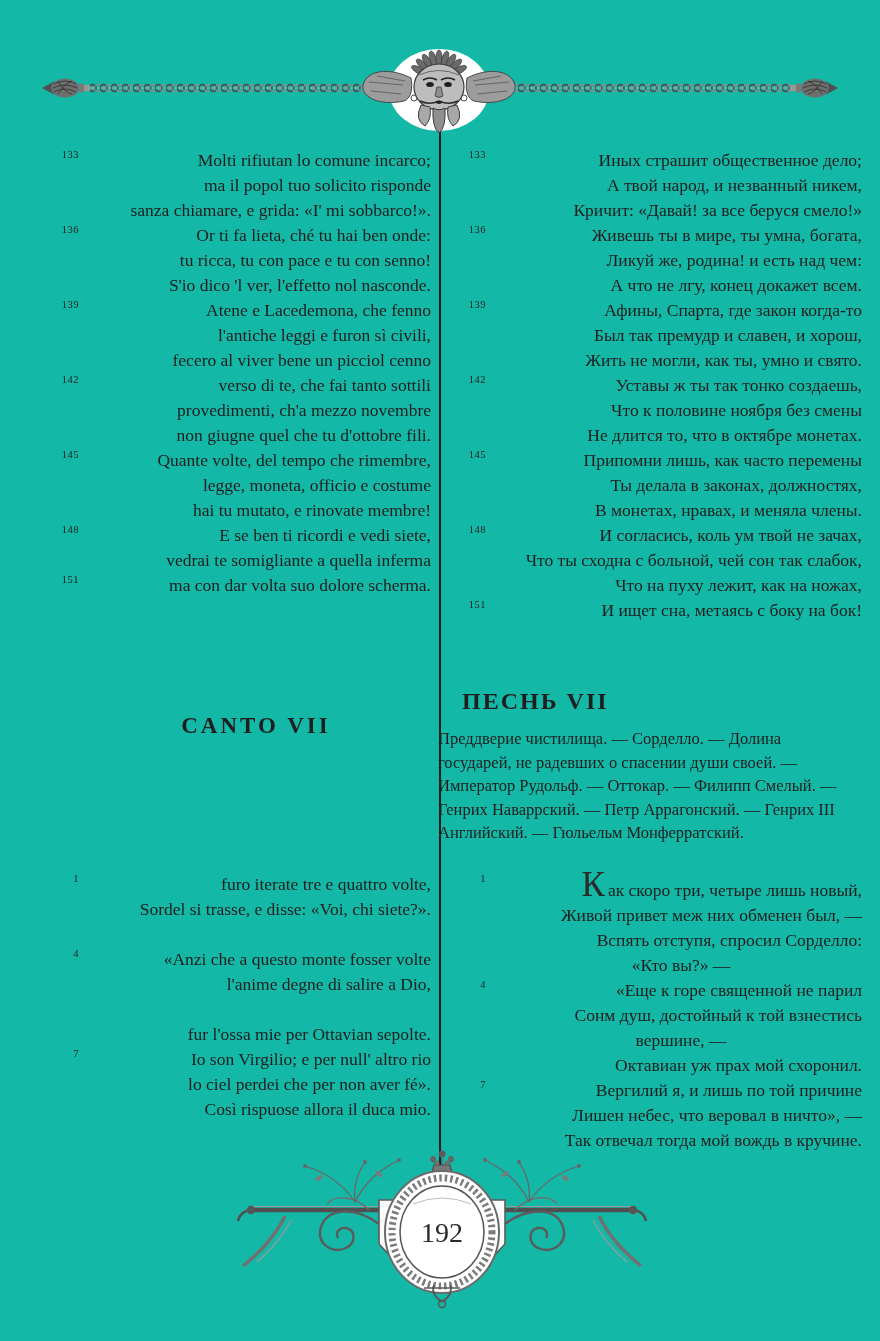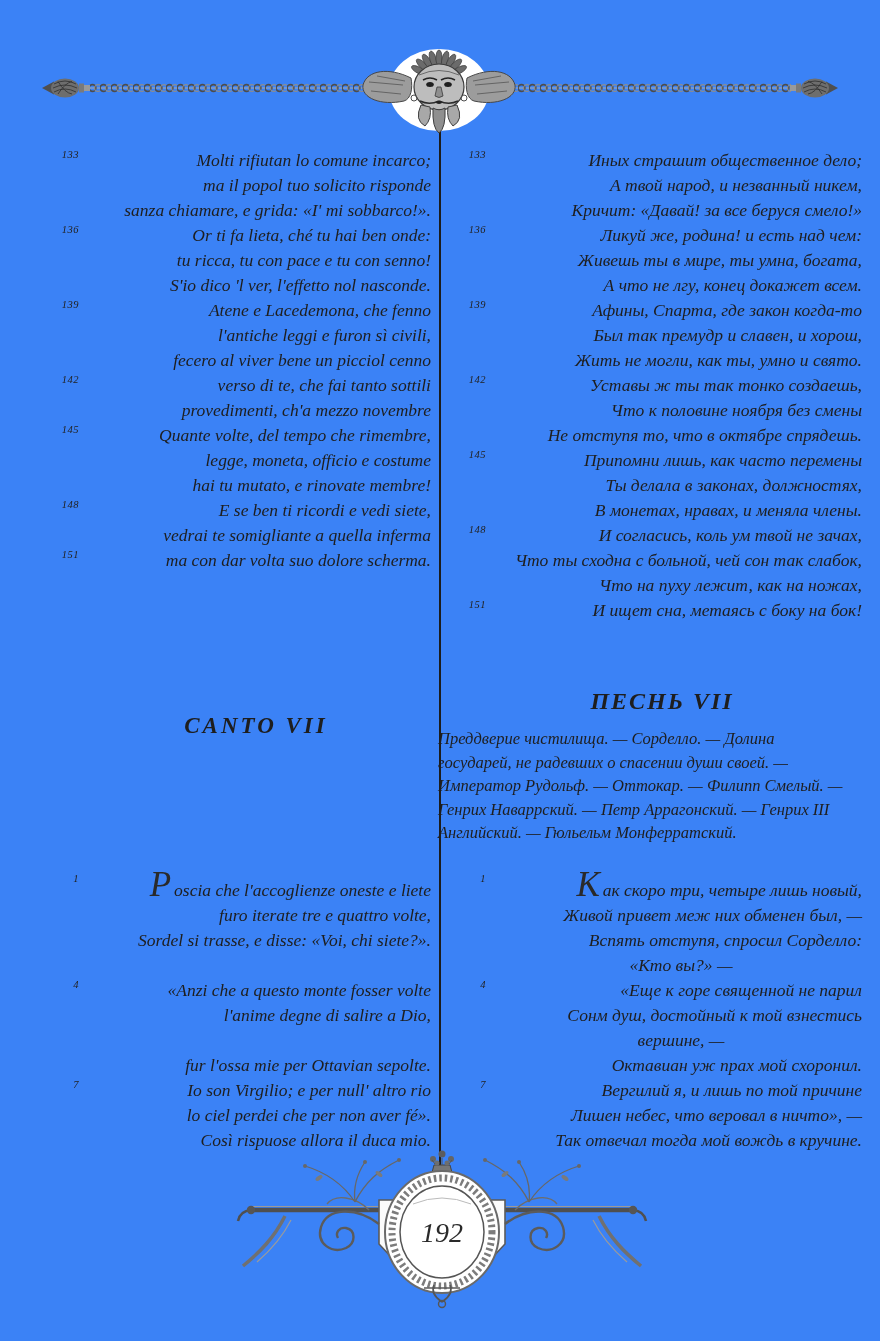--- a/index.html
+++ b/index.html
@@ -1,32 +1,32 @@
 <!DOCTYPE html>
 <html><head>
 <meta charset="utf-8">
 <style>
   html,body{margin:0;padding:0;background:#ffffff;}
-  .page{position:relative;width:880px;height:1341px;background:#3b82f6;overflow:hidden;
-        font-family:"Liberation Serif","DejaVu Serif",serif;color:#1e1e1e;font-style:italic;}
+  .page{position:relative;width:880px;height:1341px;background:#14b8a6;overflow:hidden;
+        font-family:"Liberation Serif","DejaVu Serif",serif;color:#1e1e1e;}
   .hdr{position:absolute;left:37px;top:45px;width:806px;height:90px;z-index:3;}
   .divider{position:absolute;left:439px;top:115px;width:2px;height:1058px;background:#1c1c1c;z-index:1;}
   .col{position:absolute;}
   .col-it-top{left:55px;top:148px;width:376px;}
   .col-ru-top{left:462px;top:148px;width:400px;}
   .t{position:relative;padding-left:30px;}
   .col-ru-top .t,.col-ru-bot .t{padding-left:38px;}
   .vnum{position:absolute;left:0;top:1px;width:24px;text-align:right;
         font-size:10.5px;letter-spacing:0.5px;color:#222;}
   .vl{min-height:25px;line-height:25px;font-size:17.5px;white-space:nowrap;text-align:right;}
   .vl.ra{text-align:center;white-space:normal;}
   .heading{position:absolute;left:55px;top:668px;width:376px;padding-left:26px;box-sizing:border-box;
            text-align:center;font-size:23px;letter-spacing:3px;margin-top:45px;}
   .heading-ru{position:absolute;left:462px;top:668px;width:400px;
-           text-align:center;font-size:24px;letter-spacing:2px;}
+           font-size:24px;letter-spacing:2px;}
   .argument{position:absolute;left:438px;top:727px;width:404px;text-align:left;}
   .argument .aline{font-size:16.5px;line-height:23.5px;white-space:nowrap;}
   .col-it-bot{left:55px;top:872px;width:376px;}
   .col-ru-bot{left:462px;top:872px;width:400px;}
   .dropcap{display:inline-block;font-size:35px;line-height:25px;margin-right:3px;
            color:#2a2a2a;font-weight:normal;}
   .ftr{position:absolute;left:227px;top:1150px;width:430px;height:160px;z-index:3;}
   svg text{font-family:"Liberation Serif","DejaVu Serif",serif;}
 </style>
 </head>
@@ -113,20 +113,21 @@
     <div class="t">
       <span class="vnum">139</span>
       <div class="vl">Atene e Lacedemona, che fenno</div>
       <div class="vl">l'antiche leggi e furon sì civili,</div>
       <div class="vl">fecero al viver bene un picciol cenno</div>
     </div>
     <div class="t">
       <span class="vnum">142</span>
       <div class="vl">verso di te, che fai tanto sottili</div>
       <div class="vl">provedimenti, ch'a mezzo novembre</div>
+      <div class="vl">non giugne quel che tu d'ottobre fili.</div>
     </div>
     <div class="t">
       <span class="vnum">145</span>
       <div class="vl">Quante volte, del tempo che rimembre,</div>
       <div class="vl">legge, moneta, officio e costume</div>
       <div class="vl">hai tu mutato, e rinovate membre!</div>
     </div>
     <div class="t">
       <span class="vnum">148</span>
       <div class="vl">E se ben ti ricordi e vedi siete,</div>
@@ -140,35 +141,35 @@
 
   <section class="col col-ru-top">
     <div class="t">
       <span class="vnum">133</span>
       <div class="vl">Иных страшит общественное дело;</div>
       <div class="vl">А твой народ, и незванный никем,</div>
       <div class="vl">Кричит: «Давай! за все беруся смело!»</div>
     </div>
     <div class="t">
       <span class="vnum">136</span>
+      <div class="vl">Живешь ты в мире, ты умна, богата,</div>
       <div class="vl">Ликуй же, родина! и есть над чем:</div>
-      <div class="vl">Живешь ты в мире, ты умна, богата,</div>
       <div class="vl">А что не лгу, конец докажет всем.</div>
     </div>
     <div class="t">
       <span class="vnum">139</span>
       <div class="vl">Афины, Спарта, где закон когда-то</div>
       <div class="vl">Был так премудр и славен, и хорош,</div>
       <div class="vl">Жить не могли, как ты, умно и свято.</div>
     </div>
     <div class="t">
       <span class="vnum">142</span>
       <div class="vl">Уставы ж ты так тонко создаешь,</div>
       <div class="vl">Что к половине ноября без смены</div>
-      <div class="vl">Не отступя то, что в октябре спрядешь.</div>
+      <div class="vl">Не длится то, что в октябре монетах.</div>
     </div>
     <div class="t">
       <span class="vnum">145</span>
       <div class="vl">Припомни лишь, как часто перемены</div>
       <div class="vl">Ты делала в законах, должностях,</div>
       <div class="vl">В монетах, нравах, и меняла члены.</div>
     </div>
     <div class="t">
       <span class="vnum">148</span>
       <div class="vl">И согласись, коль ум твой не зачах,</div>
@@ -188,21 +189,20 @@
     <div class="aline">Преддверие чистилища. — Сорделло. — Долина</div>
     <div class="aline">государей, не радевших о спасении души своей. —</div>
     <div class="aline">Император Рудольф. — Оттокар. — Филипп Смелый. —</div>
     <div class="aline">Генрих Наваррский. — Петр Аррагонский. — Генрих III</div>
     <div class="aline">Английский. — Гюльельм Монферратский.</div>
   </div>
 
   <section class="col col-it-bot">
     <div class="t">
       <span class="vnum">1</span>
-      <div class="vl"><span class="dropcap">P</span><span>oscia che l'accoglienze oneste e liete</span></div>
       <div class="vl">furo iterate tre e quattro volte,</div>
       <div class="vl">Sordel si trasse, e disse: «Voi, chi siete?».</div>
       <div class="vl"></div>
     </div>
     <div class="t">
       <span class="vnum">4</span>
       <div class="vl">«Anzi che a questo monte fosser volte</div>
       <div class="vl">l'anime degne di salire a Dio,</div>
       <div class="vl"></div>
       <div class="vl">fur l'ossa mie per Ottavian sepolte.</div>

